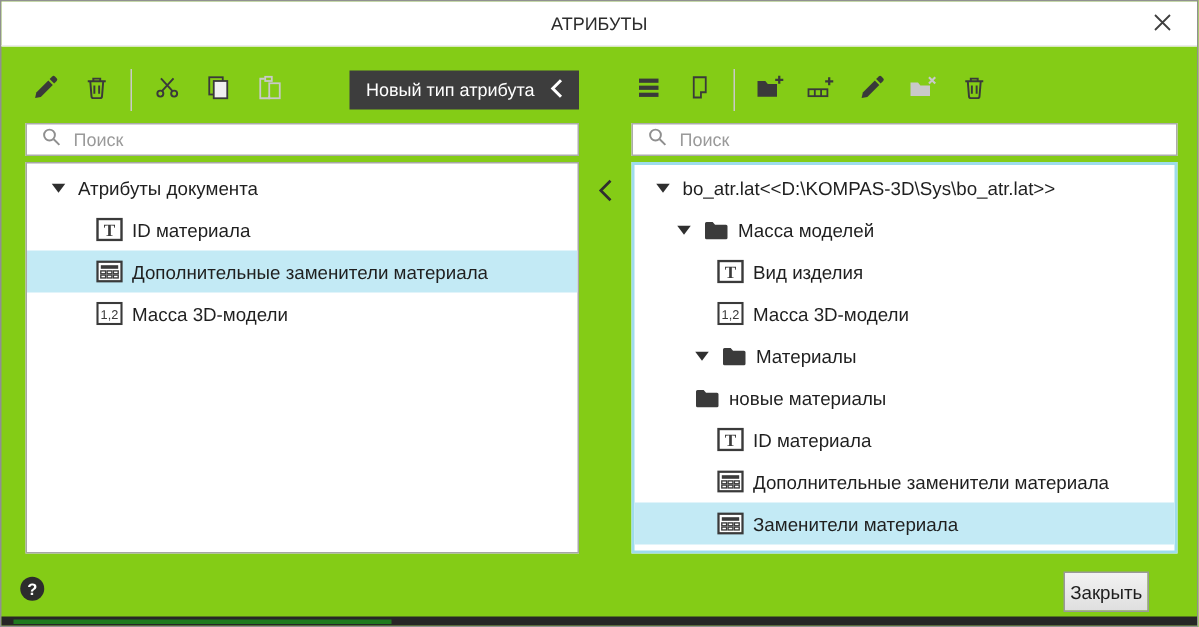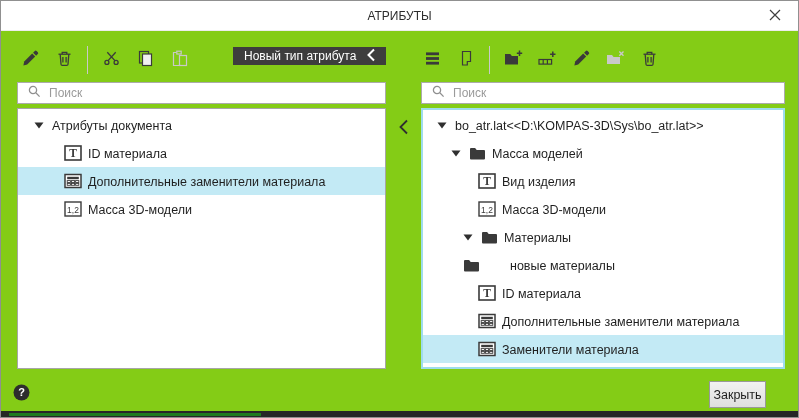--- a/index.html
+++ b/index.html
@@ -10,21 +10,21 @@
   .titlebar { position:absolute; left:0; top:0; width:100%; height:30px; background:#ffffff; border-bottom:1px solid #ececec; }
   .title { width:100%; text-align:center; line-height:30px; font-size:12px; color:#2c2c2c; }
   .close-btn { position:absolute; right:8px; top:0; width:30px; height:30px; background:transparent; border:none; display:flex; align-items:center; justify-content:center; cursor:pointer; }
 
   .toolbar { position:absolute; top:44px; height:30px; display:flex; align-items:center; }
   .tb-left { left:14px; }
   .tb-right { left:416px; }
   .tbtn { width:30px; height:30px; background:transparent; border:none; display:flex; align-items:center; justify-content:center; margin-right:4px; cursor:pointer; }
   .tsep { width:1px; height:28px; background:#c9c9c9; margin:0 8px 0 4px; }
 
-  .new-type-btn { position:absolute; left:232px; top:46px; width:153px; height:18px; background:#3d3d3d; border:none; color:#fff; font-size:12px; font-family:"Liberation Sans",sans-serif; display:flex; align-items:center; justify-content:space-between; padding:0 10px 0 11px; cursor:pointer; }
+  .new-type-btn { position:absolute; left:232px; top:46px; width:153px; height:26px; background:#3d3d3d; border:none; color:#fff; font-size:12px; font-family:"Liberation Sans",sans-serif; display:flex; align-items:center; justify-content:space-between; padding:0 10px 0 11px; cursor:pointer; }
 
   .search { position:absolute; top:81px; height:22px; background:#fff; border:1px solid #ababab; display:flex; align-items:center; padding:0 6px 0 9px; }
   .search.sleft { left:16px; width:369px; }
   .search.sright { left:420px; width:364px; }
   .search input { border:none; outline:none; flex:1; font-size:12px; color:#444; margin-left:8px; font-family:Liberation Sans, sans-serif; background:transparent; }
   .search input::placeholder { color:#9a9a9a; }
 
   .panel { position:absolute; top:107px; height:261px; background:#fff; overflow:hidden; }
   .panel.pleft { left:16px; width:369px; border:1px solid #a6a6a6; padding-top:2px; }
   .panel.pright { left:420px; width:364px; border:2px solid #9edcec; padding-top:1px; }
@@ -274,21 +274,21 @@
             <polygon points="0.5,1.5 9.5,1.5 5,7.5" fill="#2f2f2f"></polygon>
           </svg>
         </span>
         <span class="ticon">
           <svg width="17" height="15" viewBox="0 0 17 15">
             <path fill="#3a3a3a" d="M1 3 a1 1 0 0 1 1 -1 h4.1 l1.6 1.9 h7.3 a1 1 0 0 1 1 1 v7.6 a1 1 0 0 1 -1 1 h-13 a1 1 0 0 1 -1 -1 z"></path>
           </svg>
         </span>
         <span class="lbl">Материалы</span>
       </div>
-      <div class="row" style="padding-left: 40px; gap: 24px;">
+      <div class="row" style="padding-left: 40px;">
         <span class="ticon">
           <svg width="17" height="15" viewBox="0 0 17 15">
             <path fill="#3a3a3a" d="M1 3 a1 1 0 0 1 1 -1 h4.1 l1.6 1.9 h7.3 a1 1 0 0 1 1 1 v7.6 a1 1 0 0 1 -1 1 h-13 a1 1 0 0 1 -1 -1 z"></path>
           </svg>
         </span>
         <span class="lbl">новые материалы</span>
       </div>
       <div class="row" style="padding-left: 55px;">
         <span class="ticon">
           <svg width="18" height="16" viewBox="0 0 18 16">

